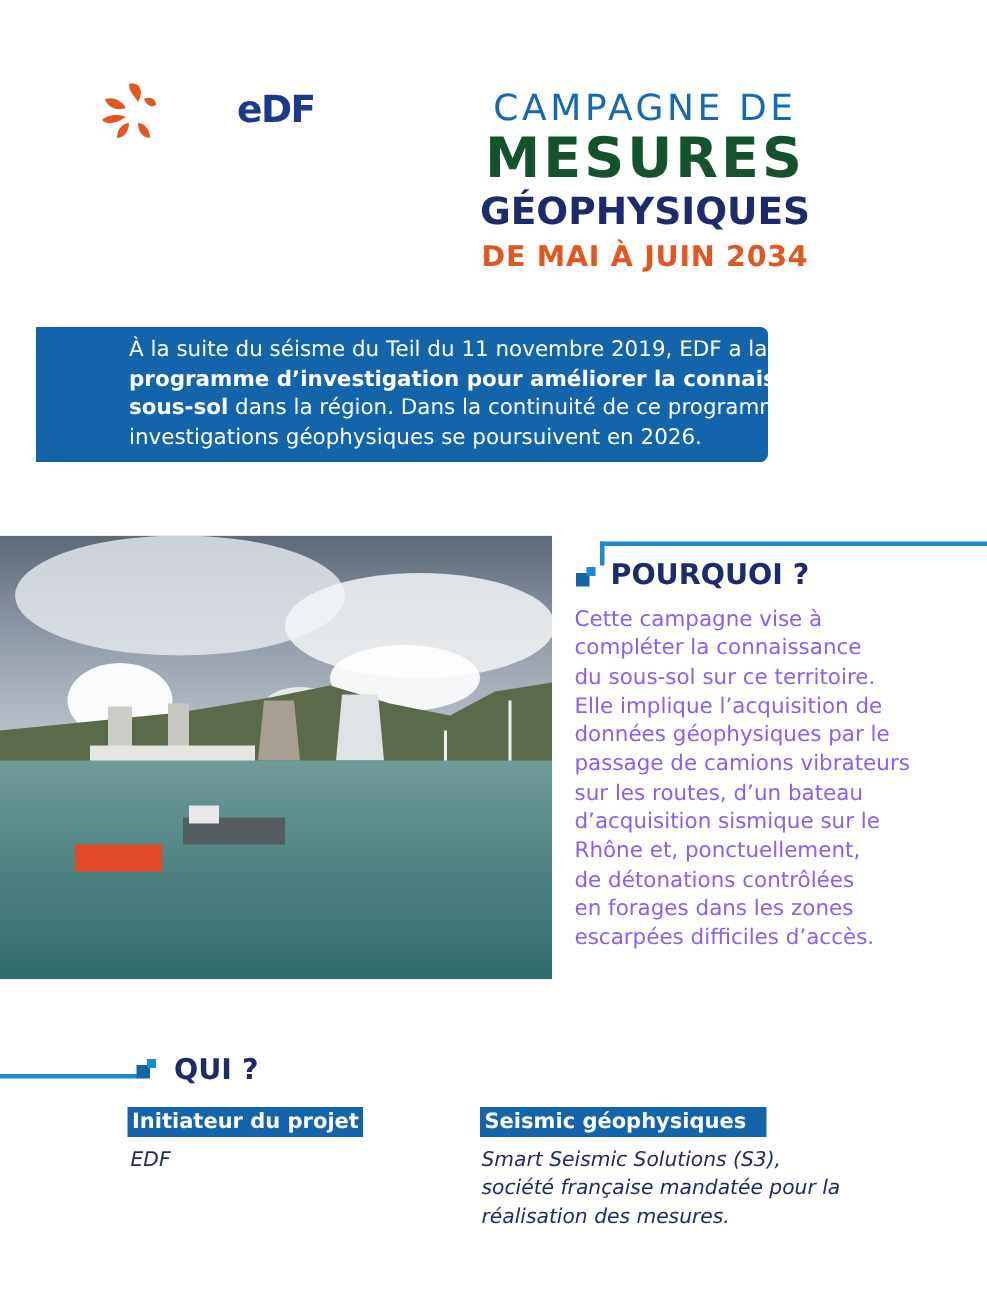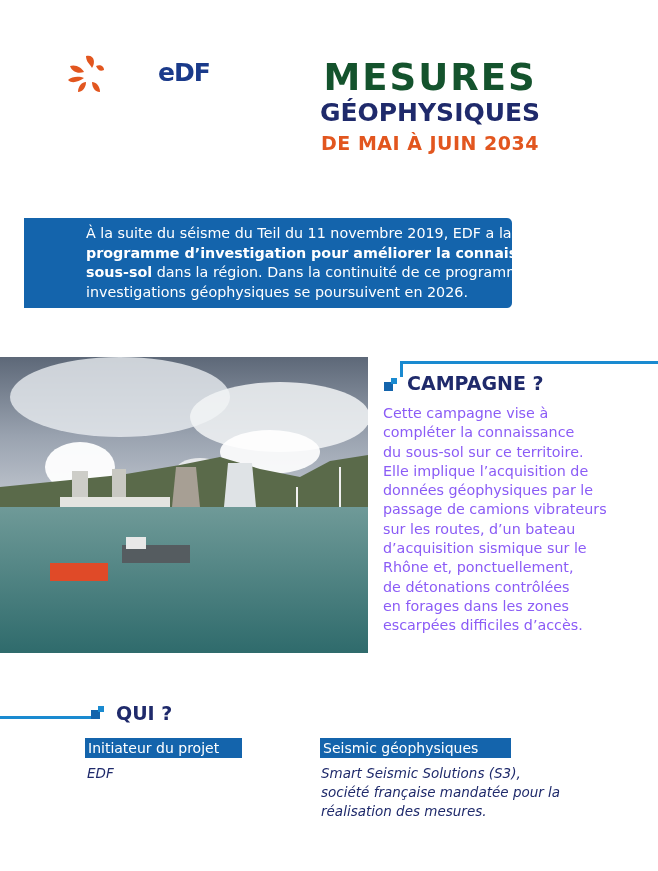--- a/index.html
+++ b/index.html
@@ -28,21 +28,21 @@
   .marker .a { position:absolute; left:0; top:4px; width:9px; height:9px; background:#1464ac; }
   .marker .b { position:absolute; left:7px; top:0; width:6px; height:6px; background:#1a8ad0; }
 
   .h-pourquoi { position:absolute; left:407px; top:372px; font-size:19px; font-weight:bold; color:#1f2a6b; }
   .pourquoi-text { position:absolute; left:383px; top:404px; width:270px; font-size:14.3px;
                    line-height:19.3px; color:#8b5cf6; white-space:pre-line; }
 
   .qui-line { position:absolute; left:0; top:716px; width:92px; height:3px; background:#1a8ad0; }
   .h-qui { position:absolute; left:116px; top:702px; font-size:19px; font-weight:bold; color:#1f2a6b;text-align:right; }
 
-  .tag { position:absolute; background:#1464ac; color:#fff; font-weight:normal; font-size:14px;
+  .tag { position:absolute; background:#1464ac; color:#fff; font-weight:bold; font-size:14px;
          height:20px; line-height:20px; padding-left:3px; box-sizing:border-box; }
   .tag1 { left:85px; top:738px; width:157px; }
   .tag2 { left:320px; top:738px; width:191px; }
   .val { position:absolute; font-style:italic; font-size:13.5px; line-height:19px; color:#1f2a6b; white-space:pre-line; }
   .val1 { left:87px; top:764px; }
   .val2 { left:321px; top:764px; width:300px; }
 </style>
 </head>
 <body>
 
@@ -54,20 +54,21 @@
       <path d="M4 14 C10 12 16 16 18 20 C12 22 6 20 4 14 Z"></path>
       <path d="M2 28 C6 24 14 24 18 26 C12 30 6 32 2 28 Z"></path>
       <path d="M12 40 C12 34 16 30 20 30 C20 36 16 40 12 40 Z"></path>
       <path d="M26 30 C30 30 34 34 34 40 C28 40 26 34 26 30 Z"></path>
     </g>
   </svg>
   <span class="logo-text">eDF</span>
 </div>
 
 <div class="title-block">
+  <div class="t1">CAMPAGNE DE</div>
   <div class="t2">MESURES</div>
   <div class="t3">GÉOPHYSIQUES</div>
   <div class="t4">DE MAI À JUIN 2034</div>
 </div>
 
 <div class="intro">
   <p><span>À la suite du séisme du Teil du 11 novembre 2019, EDF a lancé </span><b>un programme d’investigation pour améliorer la connaissance du sous-sol</b><span> dans la région. Dans la continuité de ce programme, les investigations géophysiques se poursuivent en 2026.</span></p>
 </div>
 
 <div class="photo">
@@ -103,21 +104,21 @@
     <rect x="126" y="180" width="20" height="12" fill="#e8e8e8"></rect>
   </svg>
 </div>
 
 <div class="sec-line-top"></div>
 <div class="sec-line-vert"></div>
 <div class="marker" style="left:384px;top:378px;">
     <div class="a"></div>
     <div class="b"></div>
   </div>
-<div class="h-pourquoi">CAMPAGNE ?</div>
+<div class="h-pourquoi">POURQUOI ?</div>
 <div class="pourquoi-text">Cette campagne vise à
 compléter la connaissance
 du sous-sol sur ce territoire.
 Elle implique l’acquisition de
 données géophysiques par le
 passage de camions vibrateurs
 sur les routes, d’un bateau
 d’acquisition sismique sur le
 Rhône et, ponctuellement,
 de détonations contrôlées

